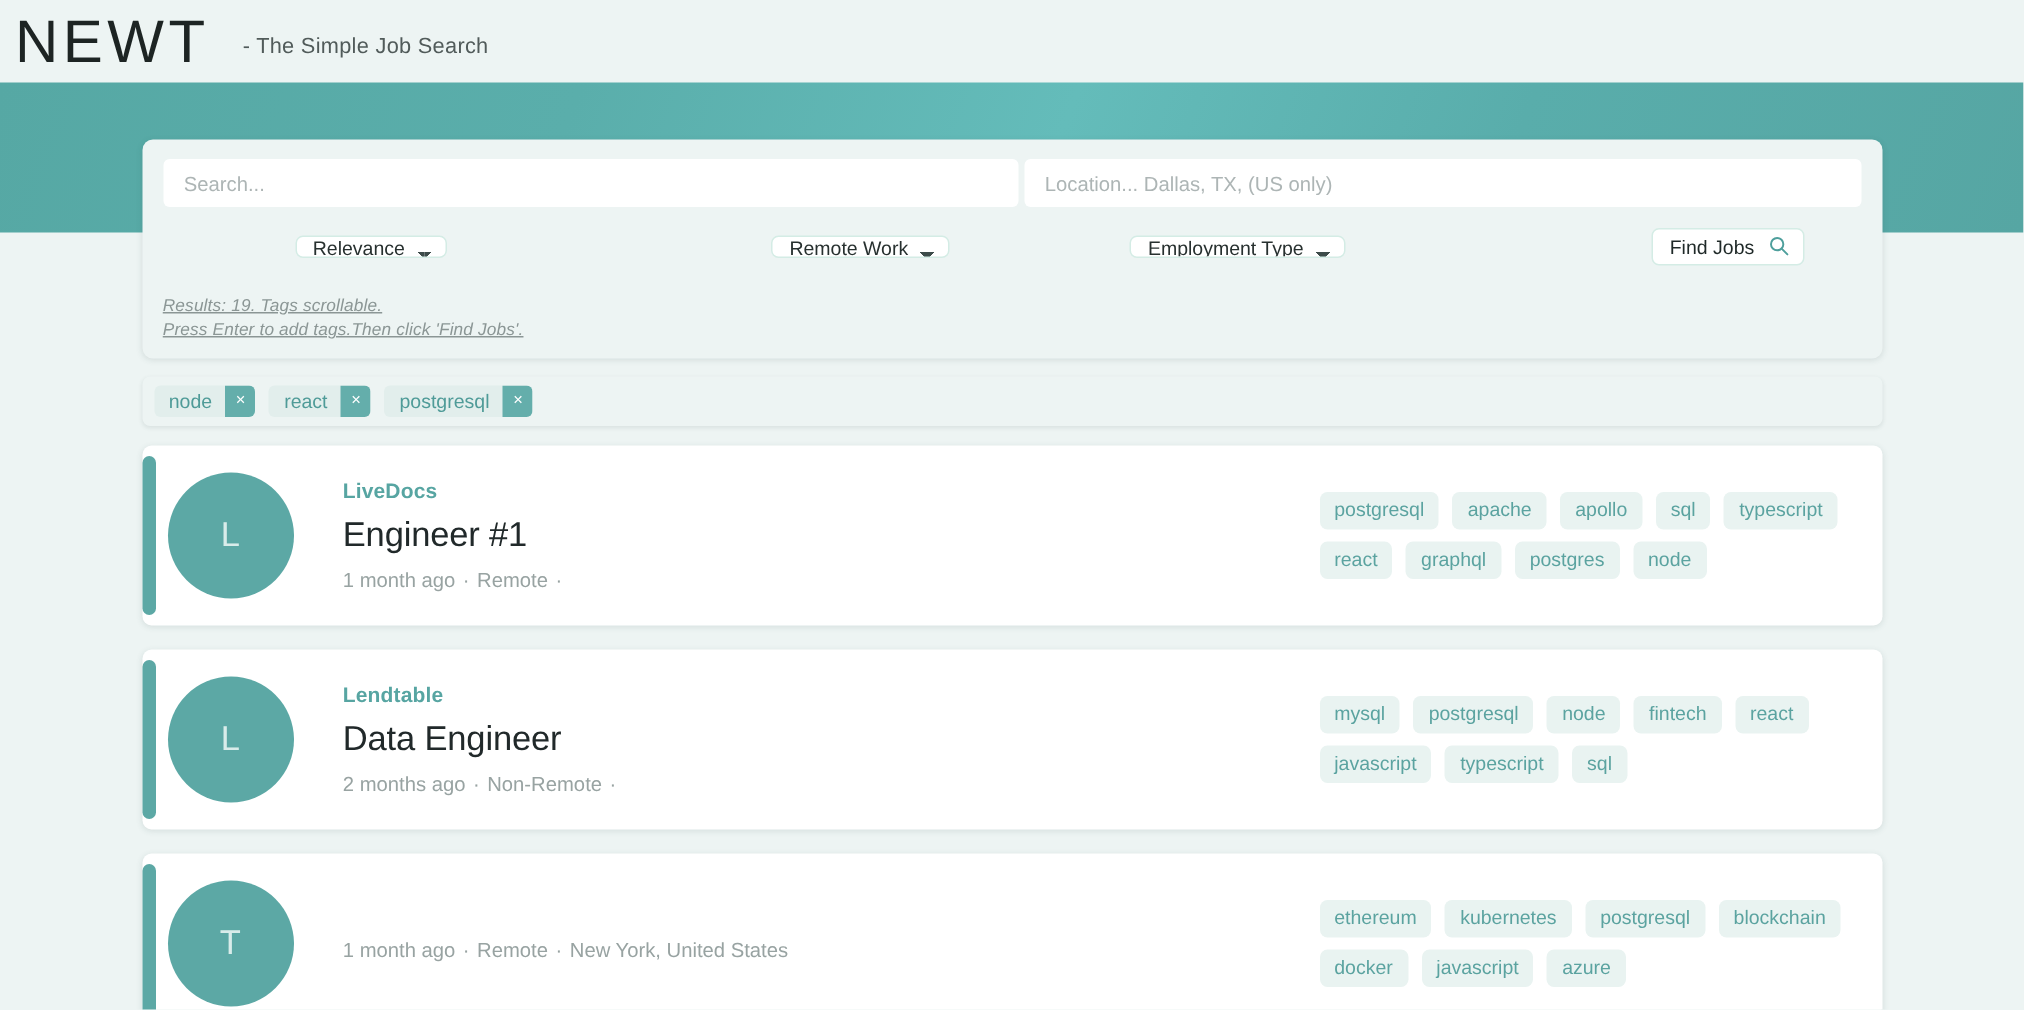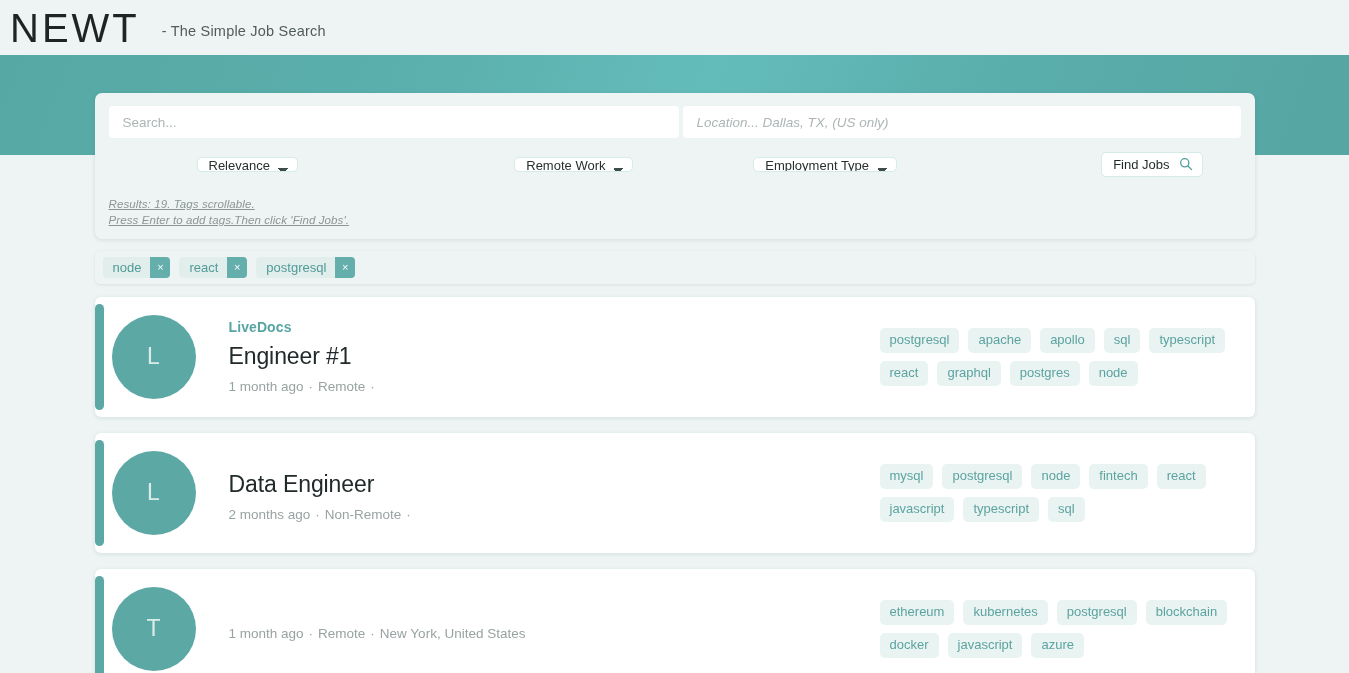--- a/index.html
+++ b/index.html
@@ -68,21 +68,21 @@
     border-radius: 4px;
     background: #ffffff;
     font-family: "Liberation Sans", sans-serif;
     font-size: 13.5px;
     color: #3a4646;
     padding: 0 14px;
     outline: none;
   }
   .text-input::placeholder { color: #adb5b5; }
   #search-input { flex: 0 0 570px; }
-  #location-input { flex: 1 1 auto; font-style: italic; }
+  #location-input { flex: 1 1 auto; }
 
   .filter-row {
     display: flex;
     align-items: center;
     margin-top: 14px;
     height: 24px;
   }
   .filter-slot {
     flex: 1 1 0;
     display: flex;
@@ -344,20 +344,21 @@
           <span class="skill-tag">react</span>
           <span class="skill-tag">graphql</span>
           <span class="skill-tag">postgres</span>
           <span class="skill-tag">node</span>
         </div>
       </div>
       <div class="job-card">
         <div class="accent-bar"></div>
         <div class="avatar">L</div>
         <div class="job-info">
+          <div class="company">Lendtable</div>
           <div class="job-title">Data Engineer</div>
           <div class="job-meta"><span>2 months ago</span><span class="dot">·</span><span>Non-Remote</span><span class="dot">·</span></div>
         </div>
         <div class="skill-tags">
           <span class="skill-tag">mysql</span>
           <span class="skill-tag">postgresql</span>
           <span class="skill-tag">node</span>
           <span class="skill-tag">fintech</span>
           <span class="skill-tag">react</span>
           <span class="skill-tag">javascript</span>

